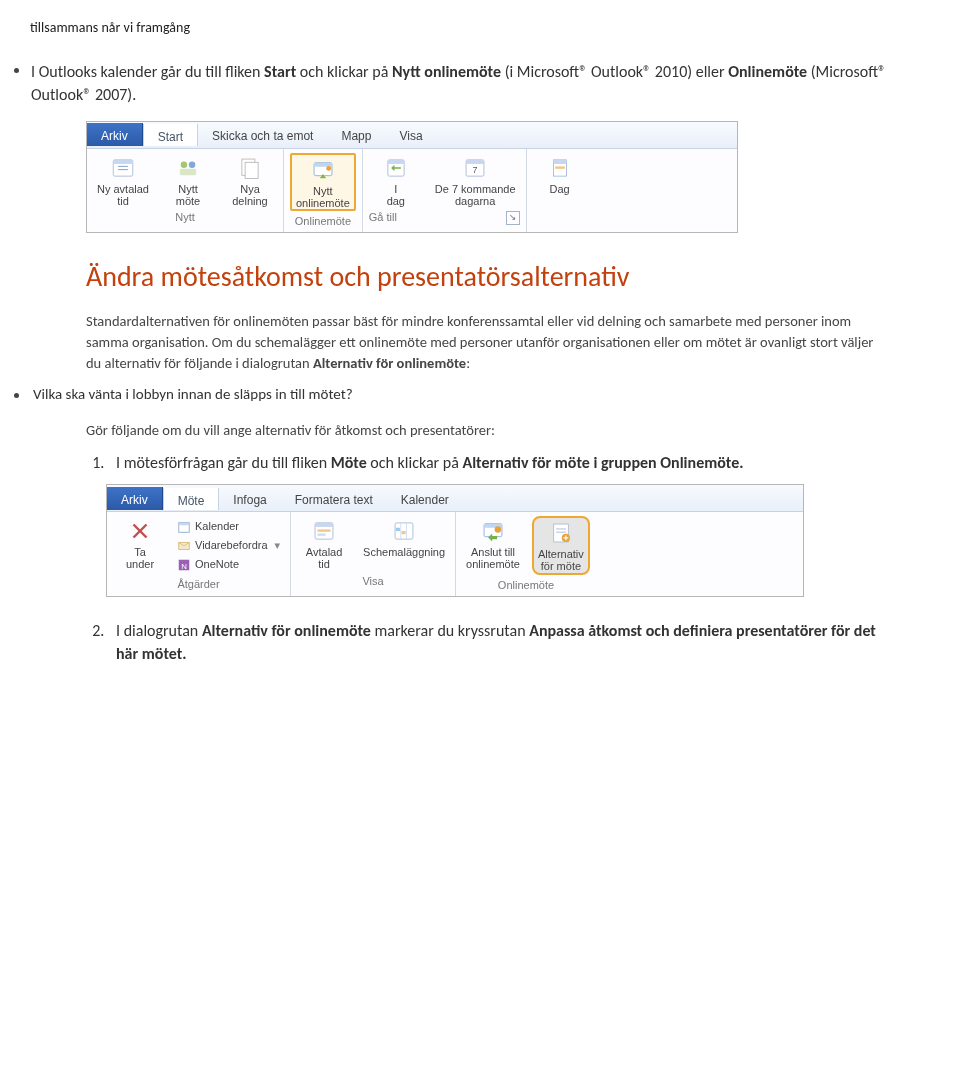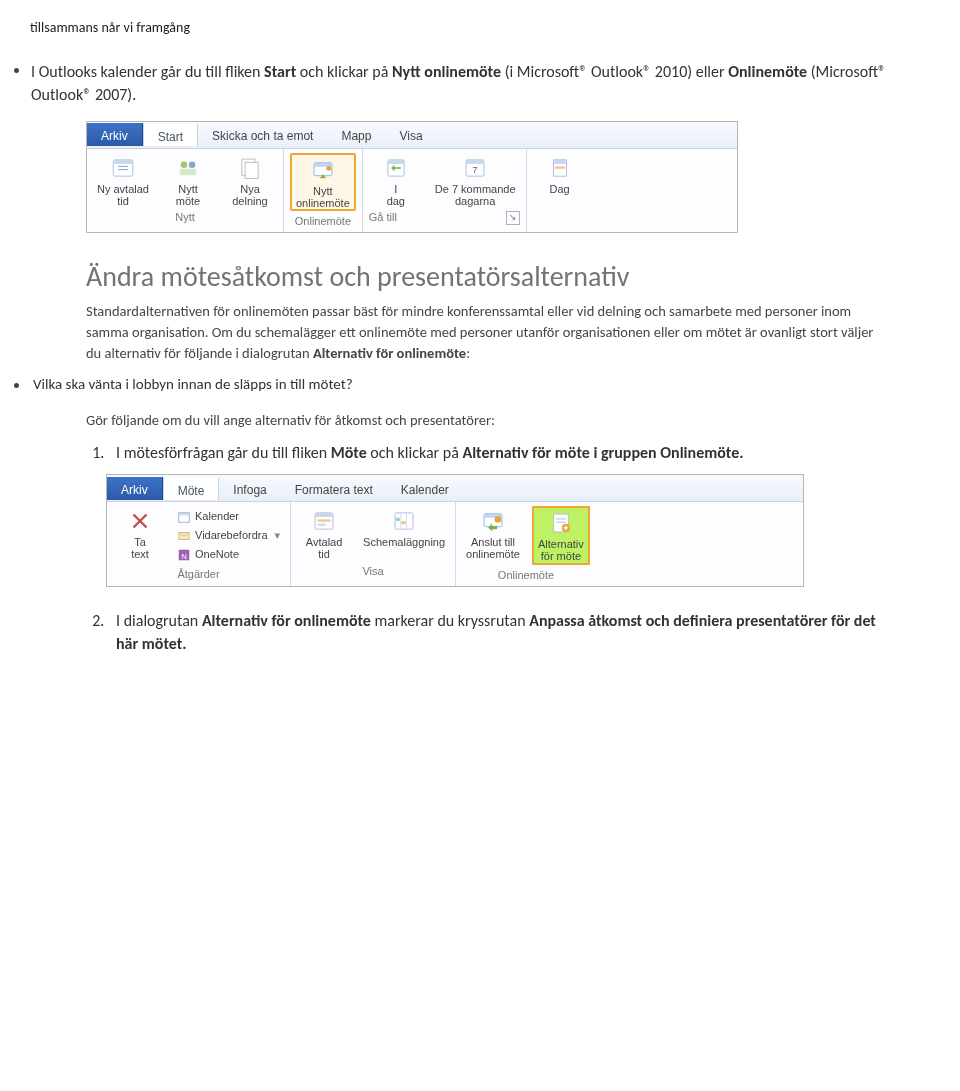--- a/index.html
+++ b/index.html
@@ -110,22 +110,22 @@
     width: 12px; height: 12px;
     border: 1px solid #a5b4c9;
     font-size: 9px; line-height: 10px;
     color: #6a7a90;
     margin-left: auto;
   }
 
   h2.section-title {
     font-size: 28px;
     font-weight: 400;
-    color: #737373;
-    margin: 24px 0 4px 56px;
+    color: #c2410c;
+    margin: 24px 0 14px 56px;
   }
   .body-text {
     margin: 0 40px 10px 56px;
     color: #464646;
     font-size: 14.5px;
   }
   .body-text .b { font-weight: 600; }
   .bullet-list {
     margin: 8px 0 14px 6px;
     padding: 0;
@@ -170,22 +170,22 @@
     display: flex; align-items: center; gap: 4px;
     font-size: 11px; color: #444; padding: 1px 4px;
     cursor: pointer;
   }
   .small-row-item .mini-icon {
     width: 14px; height: 14px;
   }
   .vstack { display: flex; flex-direction: column; gap: 1px; }
   .hl2 {
     border: 2px solid #eda733;
-    background: #bef264;
-    border-radius: 1px;
+    background: #e5e5e5;
+    border-radius: 8px;
     justify-content: flex-end;
   }
 </style>
 </head>
 <body>
 
 <div class="logo-wrap">
   <div class="logo-sub">tillsammans når vi framgång</div>
 </div>
 
@@ -329,21 +329,21 @@
   <div class="ribbon-body">
 
     <div class="ribbon-group">
       <div class="group-items2">
         <div class="big-btn">
           <svg class="icon" viewBox="0 0 32 32">
               <line x1="8" y1="8" x2="24" y2="24" stroke="#c0504d" stroke-width="3"></line>
               <line x1="24" y1="8" x2="8" y2="24" stroke="#c0504d" stroke-width="3"></line>
             </svg>
           <div class="lbl" style="white-space:pre-line">Ta
-text</div>
+under</div>
         </div>
         <div class="vstack" style="padding-top:2px">
           <div class="small-row-item">
             <svg class="mini-icon" viewBox="0 0 16 16">
                 <rect x="2" y="3" width="12" height="11" fill="#fff" stroke="#8fa9cc"></rect>
                 <rect x="2" y="3" width="12" height="3" fill="#c8d7ef"></rect>
               </svg>
             <span>Kalender</span>
           </div>
           <div class="small-row-item">

